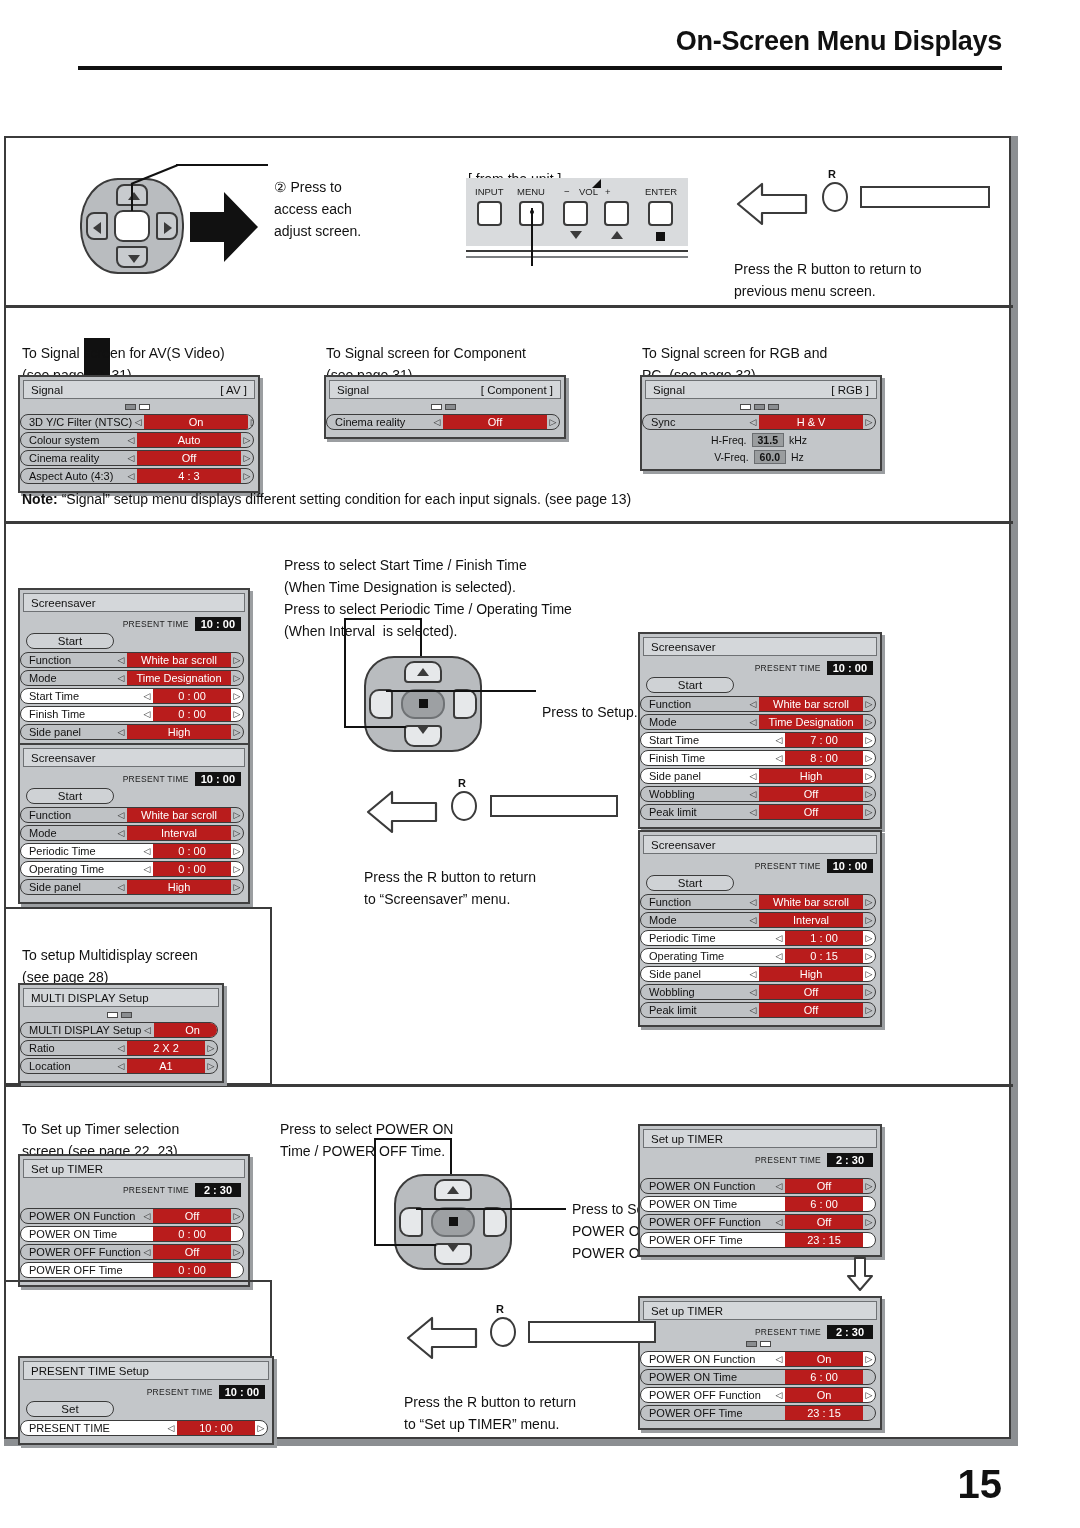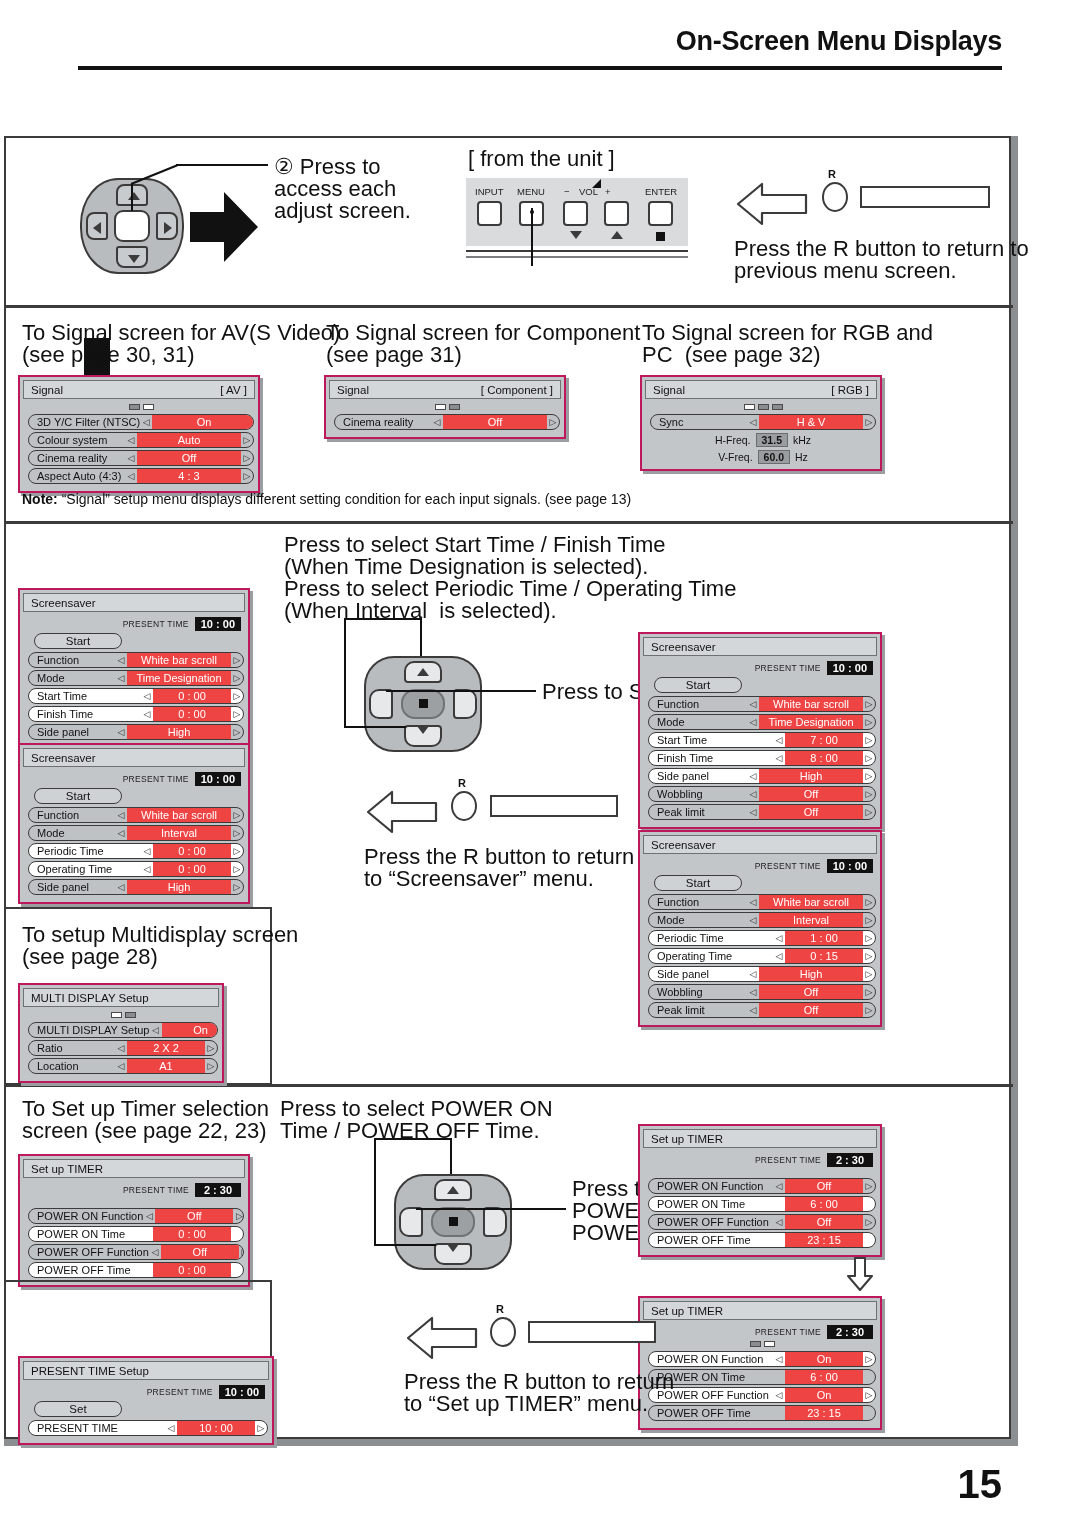--- a/index.html
+++ b/index.html
@@ -34,21 +34,21 @@
   .sheet-inner {
     position:absolute; left:0; top:0; width:1007px; height:1303px;
     border:2px solid #3b3b3b;
     background:#fff;
   }
   .hrule { position:absolute; height:3px; background:#3b3b3b; left:0; width:1007px; }
 
   
   .txt { position:absolute; font-size:15.5px; line-height:20.5px; white-space:pre; }
   .txt-sm { font-size:14px; line-height:19px; }
-  .txt-lg { font-size:22px; line-height:22px; }
+  .txt-lg { font-size:14px; line-height:22px;margin-top:20px; }
   .spaced { letter-spacing:0.9px; }
 
   
   .pad1 { position:absolute; left:110px; top:178px; width:104px; height:96px; }
   .pad1 .body {
     position:absolute; inset:0;
     background:#b9bcbf; border:2.5px solid #3b3b3b; border-radius:38px/46px;
   }
   .pad1 .ctr {
     position:absolute; left:34px; top:32px; width:36px; height:32px;
@@ -95,32 +95,32 @@
   .rcircle {
     position:absolute; width:26px; height:30px; border:2.5px solid #3b3b3b;
     border-radius:50%; background:#fff;
   }
   .rbar { position:absolute; height:22px; border:2px solid #3b3b3b; background:#fff; }
 
   
   .osd {
     position:absolute;
     background:#c3c6c9;
-    border:2px solid #be185d;
+    border:2px solid #404040;
     box-shadow:3px 3px 0 0 #9b9ea1;
     padding:0;
     font-size:11px;
   }
   .osd .title {
     position:relative; height:19px; margin:3px 3px 0 3px;
     background:#d4d7da; border:1.5px solid #6e7174;
     display:flex; align-items:center; justify-content:space-between;
     padding:0 7px; font-size:11.5px; color:#111;
   }
-  .osd .body { position:relative; padding:3px 4px 5px 8px; }
+  .osd .body { position:relative; padding:3px 4px 5px 0; }
   .osd .present {
     display:flex; align-items:center; justify-content:flex-end;
     gap:6px; margin:2px 3px 2px 0; height:14px;
   }
   .osd .present .plab { font-size:8.5px; letter-spacing:0.3px; color:#1c1c1c; }
   .osd .present .pval {
     background:#111; color:#fff; font-size:11px; font-weight:bold;
     padding:0 6px; min-width:46px; text-align:center; line-height:14px;
   }
   .pips { display:flex; justify-content:center; gap:3px; margin:2px 0 3px 0; height:7px; }
@@ -131,21 +131,21 @@
     position:relative; display:flex; align-items:center;
     height:16px; margin-bottom:2px;
     border:1.4px solid #3b3b3b; border-radius:9px;
     background:#bfc2c5; overflow:hidden;
   }
   .row.white { background:#fff; }
   .row .rl { flex:0 0 auto; padding-left:8px; font-size:11px; white-space:nowrap; color:#111; }
   .row .spacer { flex:1 1 auto; }
   .row .ar { flex:0 0 auto; width:12px; text-align:center; font-size:9px; color:#2c2c2c; }
   .row .val {
-    flex:0 0 auto; background:#ef4444; color:#fff; text-align:center;
+    flex:0 0 auto; background:#b91c1c; color:#fff; text-align:center;
     font-size:11px; line-height:14px; height:14px; white-space:nowrap;
   }
   .row .val.wide { width:104px; }
   .row .val.med  { width:78px; }
   .btnrow {
     position:relative; width:88px; height:16px; margin:2px 0 3px 6px;
     border:1.4px solid #3b3b3b; border-radius:9px; background:#cfd2d5;
     display:flex; align-items:center; justify-content:center; font-size:11.5px;
   }
   .freqline { display:flex; align-items:center; gap:5px; justify-content:center; font-size:10.5px; margin-top:3px; }

